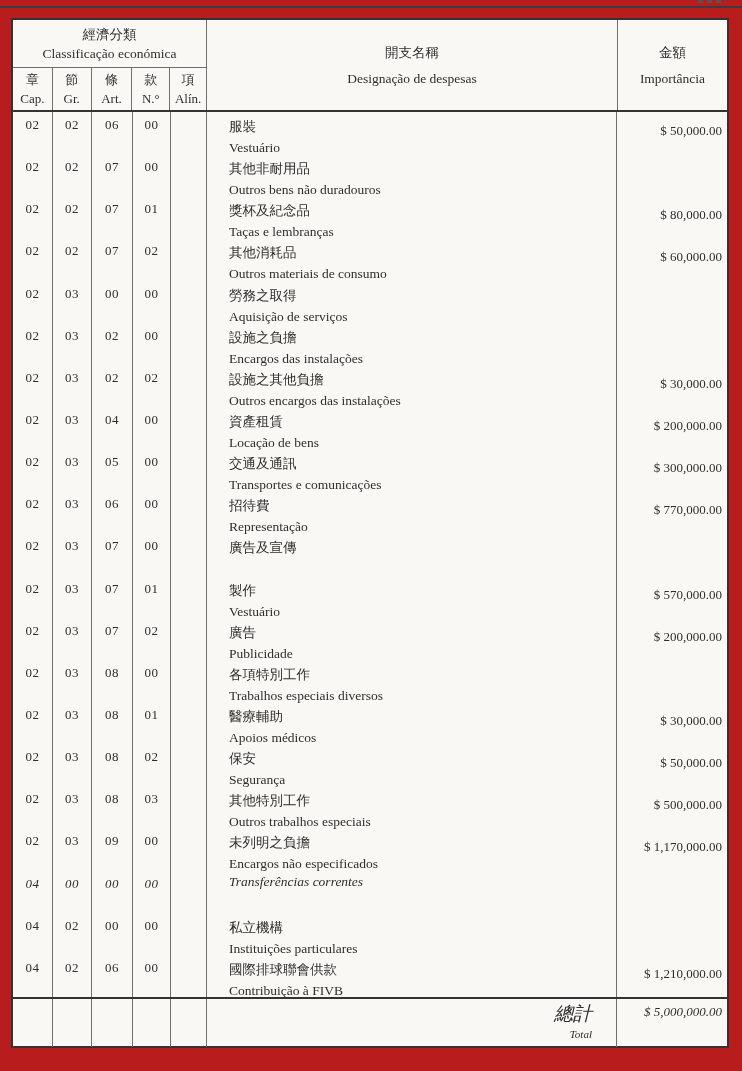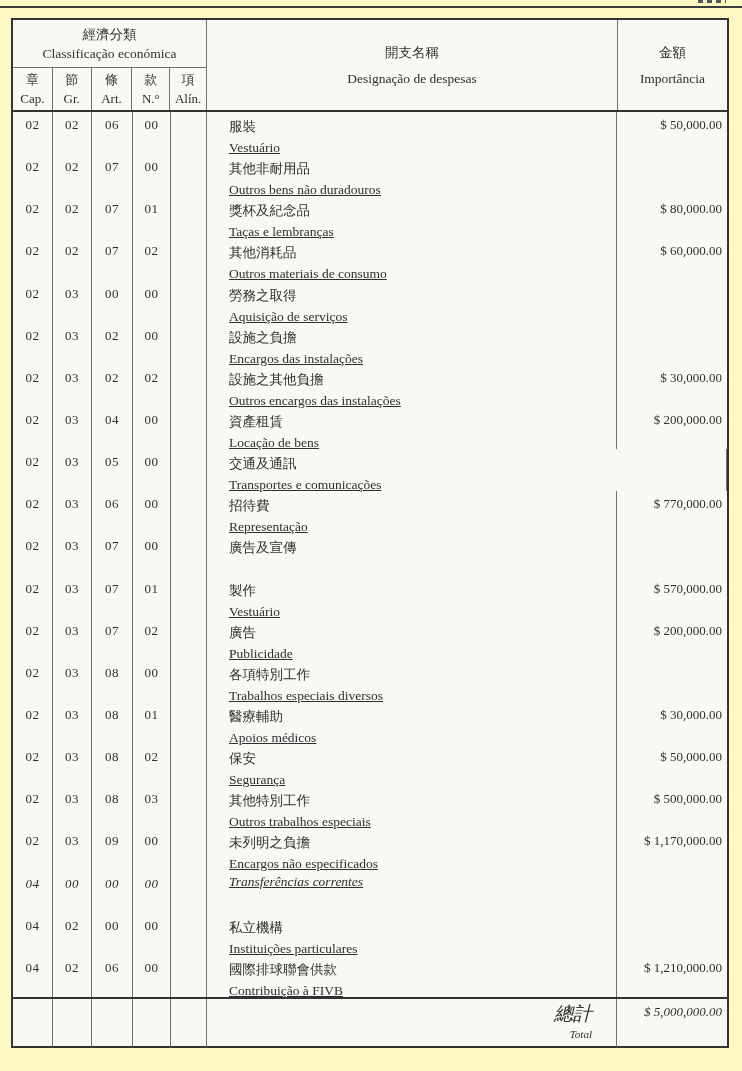--- a/index.html
+++ b/index.html
@@ -4,21 +4,21 @@
 <style>
   html, body { margin: 0; padding: 0; }
   body {
     font-family: "Liberation Serif", "DejaVu Serif", serif;
     background: #efeeea;
   }
   .page {
     position: relative;
     width: 742px;
     height: 1071px;
-    background: #fef9c3;
+    background: #b91c1c;
     color: #2e2e2e;
     overflow: hidden;
   }
   .top-rule {
     position: absolute;
     left: 0; right: 0; top: 6px;
     height: 2px;
     background: #3d3d3d;
   }
   .pagenum-frag {
@@ -104,25 +104,25 @@
     font-size: 13px;
     letter-spacing: 0.5px;
     border-right: 1px solid #6f6f6f;
   }
   .desig {
     flex: 1;
     padding-left: 22px;
     border-right: 1px solid #6f6f6f;
   }
   .desig .zh { margin-top: 4px; font-size: 13.5px; line-height: 21px; }
-  .desig .pt { font-size: 13.5px; line-height: 21px; text-decoration: underline; }
+  .desig .pt { font-size: 13.5px; line-height: 21px; }
   .amount {
     width: 110px;
     text-align: right;
-    padding: 5px 5px 0 0;
+    padding: 11px 5px 0 0;
     font-size: 13px;
     flex-shrink: 0;
   }
   .entry.italic .code,
   .entry.italic .zh,
   .entry.italic .pt,
   .entry.italic .amount { font-style: italic; }
   
   .total-row {
     display: flex;
@@ -298,20 +298,21 @@
         <div class="entry">
     <div class="cell code w-cap">02</div>
     <div class="cell code w-gr">03</div>
     <div class="cell code w-art">05</div>
     <div class="cell code w-n">00</div>
     <div class="cell code w-alin"></div>
     <div class="cell desig">
       <div class="zh">交通及通訊</div>
       <div class="pt">Transportes e comunicações</div>
     </div>
+    <div class="cell amount">$ 300,000.00</div>
   </div>
         <div class="entry">
     <div class="cell code w-cap">02</div>
     <div class="cell code w-gr">03</div>
     <div class="cell code w-art">06</div>
     <div class="cell code w-n">00</div>
     <div class="cell code w-alin"></div>
     <div class="cell desig">
       <div class="zh">招待費</div>
       <div class="pt">Representação</div>

